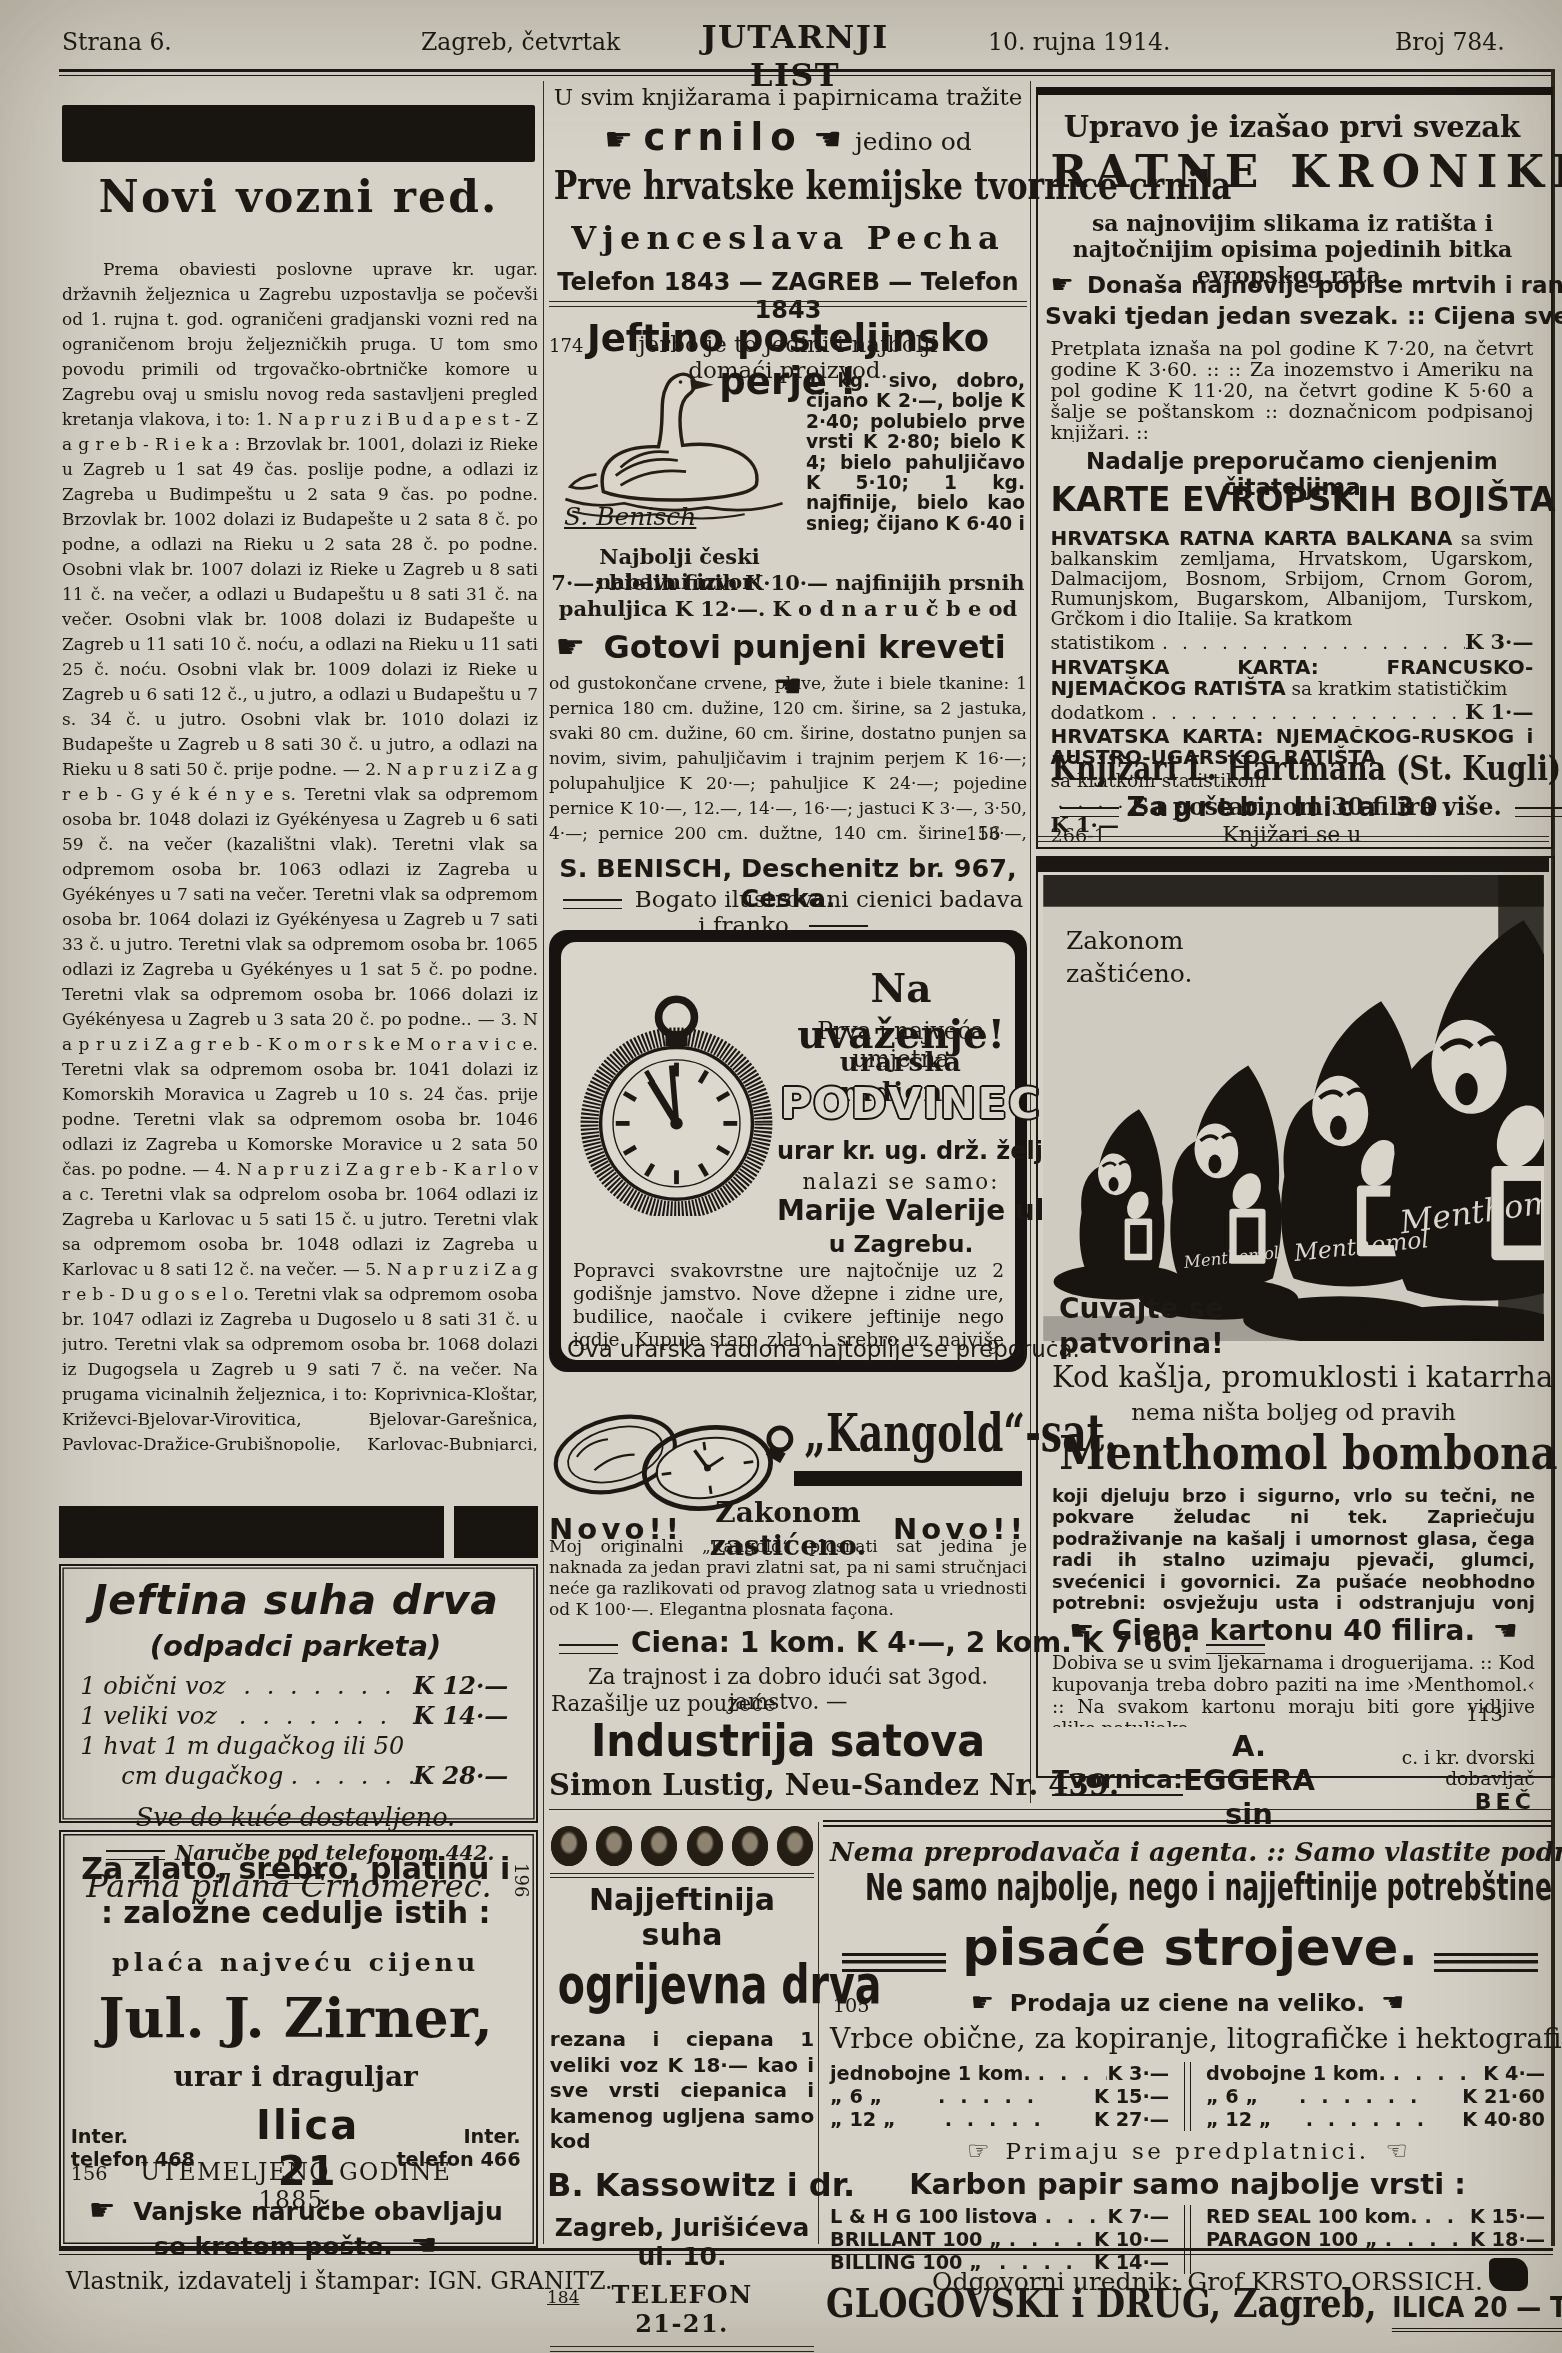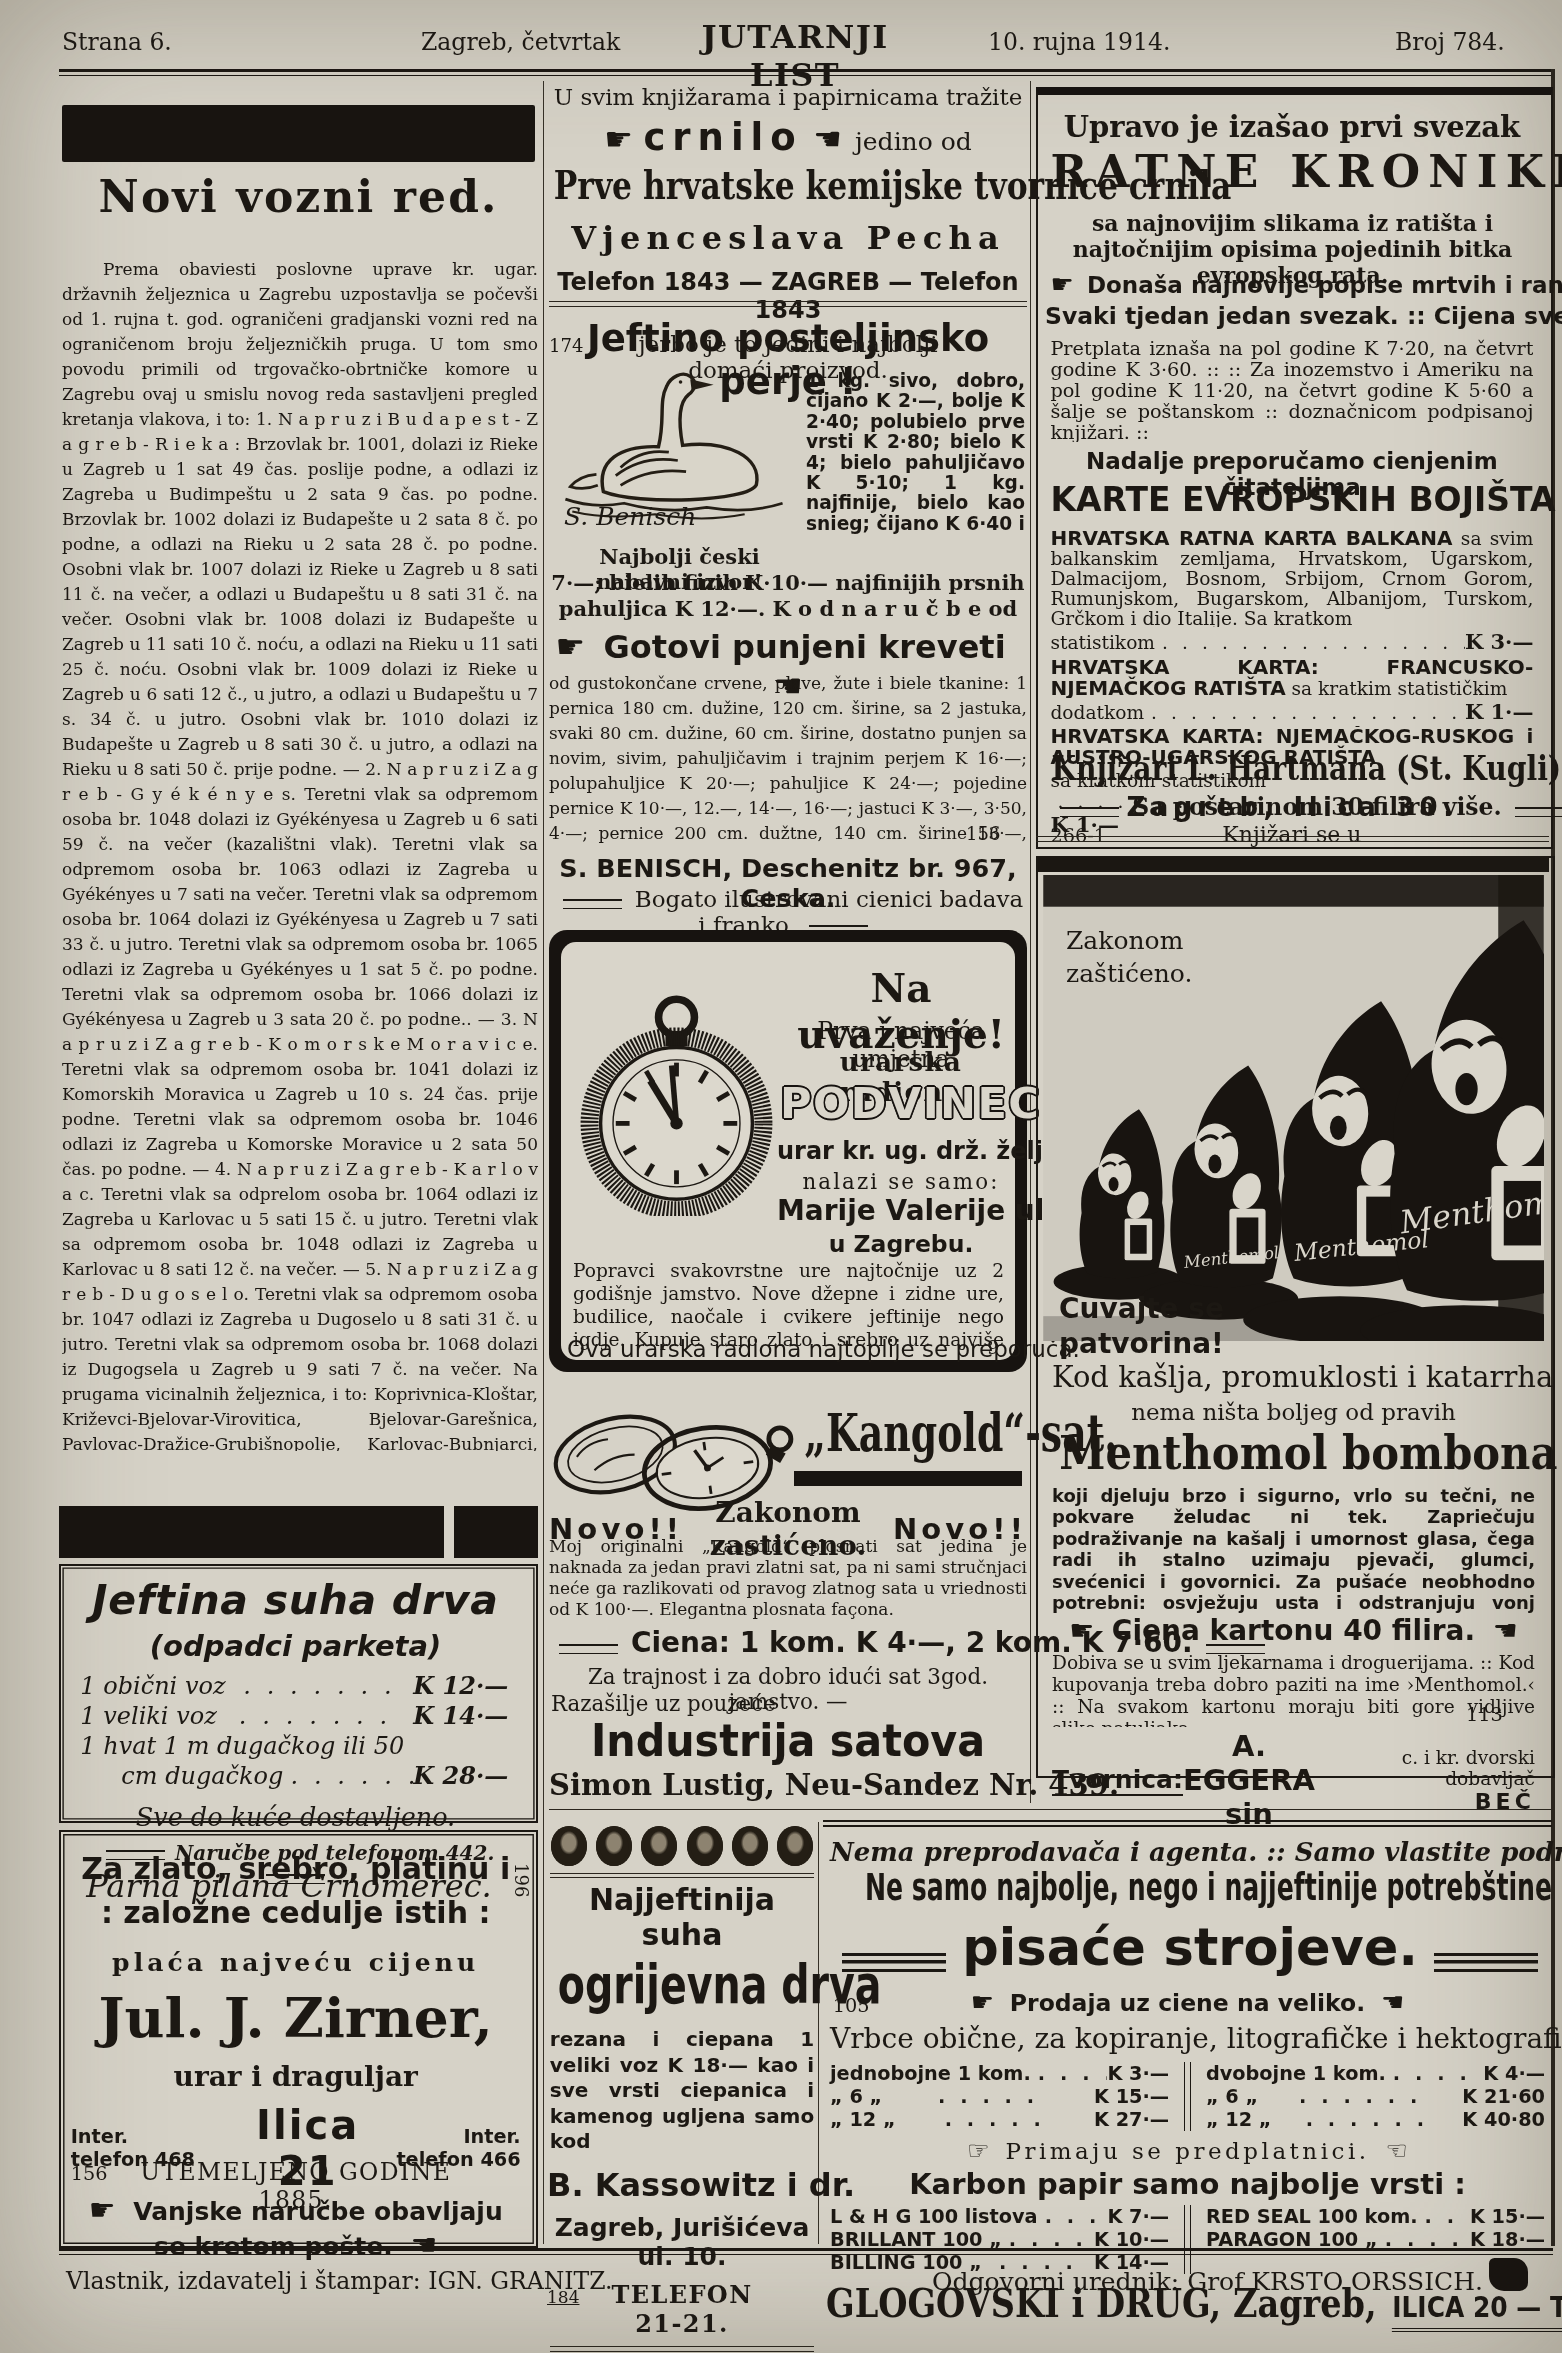--- a/index.html
+++ b/index.html
@@ -127,21 +127,21 @@
   <div class="abs san b c" style="left:549px;top:317px;width:478px;font-size:37px;">Jeftino posteljinsko perje !</div>
   <svg class="abs" style="left:555px;top:364px;" width="238" height="162" viewBox="0 0 345 235">
     <path d="M15,196 q40,14 85,6 q60,16 120,6 q60,10 110,-6" stroke="#241e15" stroke-width="4" fill="none"></path>
     <path d="M25,214 q50,12 120,4 q70,12 130,0" stroke="#241e15" stroke-width="3" fill="none"></path>
     <path d="M70,185 C60,140 95,118 150,120 C160,80 150,55 162,32 C168,18 185,10 196,18 C206,25 203,38 194,44 C180,55 178,80 185,118 C250,110 300,135 292,175 C280,200 120,205 70,185 Z" fill="#d9d5c9" stroke="#241e15" stroke-width="5"></path>
     <path d="M196,22 L230,30 L198,38" fill="#241e15"></path>
     <path d="M95,150 q30,-28 70,-22 M88,162 q38,-30 90,-22 M95,176 q40,-26 95,-20" stroke="#241e15" stroke-width="4" fill="none"></path>
     <path d="M60,160 q-25,2 -38,18 q20,6 40,-2" fill="#d9d5c9" stroke="#241e15" stroke-width="4"></path>
     <circle cx="182" cy="26" r="2.6" fill="#241e15"></circle>
   </svg>
-  <div class="abs ser i" style="left:564px;top:502px;font-size:25px;">S. Benisch</div>
+  <div class="abs ser i" style="left:564px;top:502px;font-size:25px;text-decoration:underline;">S. Benisch</div>
   <div class="abs san b j" style="left:806px;top:371px;width:219px;height:163px;font-size:18.6px;line-height:20.4px;overflow:hidden;">1 kg. sivo, dobro, čijano K 2·—, bolje K 2·40; polubielo prve vrsti K 2·80; bielo K 4; bielo pahuljičavo K 5·10; 1 kg. najfinije, bielo kao snieg; čijano K 6·40 i 8·—; 1 kg. sivih pahuljica K 6·— i</div>
   <div class="abs ser b c" style="left:552px;top:544px;width:255px;font-size:21px;">Najbolji česki nabavni izvor!</div>
   <div class="abs ser b c" style="left:549px;top:570px;width:478px;height:51px;font-size:21px;line-height:25.5px;overflow:hidden;">7·—; bielih finih K·10·— najfinijih prsnih pahuljica K 12·—. K o d  n a r u č b e  od 5 kg. f r a n k o.</div>
   <div class="abs c" style="left:549px;top:627px;width:478px;">
     <span class="hand" style="font-size:33px;">☛</span>
     <span class="san b" style="font-size:32px;margin:0 15px;">Gotovi punjeni kreveti</span>
     <span class="hand" style="font-size:33px;">☚</span>
   </div>
   <div class="abs ser j" style="left:549px;top:671px;width:478px;height:174px;font-size:17px;line-height:25px;overflow:hidden;">od gustokončane crvene, plave, žute i biele tkanine: 1 pernica 180 cm. dužine, 120 cm. širine, sa 2 jastuka, svaki 80 cm. dužine, 60 cm. širine, dostatno punjen sa novim, sivim, pahuljičavim i trajnim perjem K 16·—; polupahuljice K 20·—; pahuljice K 24·—; pojedine pernice K 10·—, 12.—, 14·—, 16·—; jastuci K 3·—, 3·50, 4·—; pernice 200 cm. dužtne, 140 cm. širine 13·—, 14·70, 17·80, 21·—; jastuci 90 cm. dužine, 70 cm. širine K 4·50, 5·20, 5·70; podpernice od jakog pruganog gradla 180 cm. dužine, 116 cm. širine K 12·80, 14·80. Razašilje pouzećem od K 12·— frank . Zamjena dozvoljena. Za neodgovarajuće vraća se novac.</div>
   <div class="abs ser" style="left:966px;top:823px;font-size:18px;">156</div>

